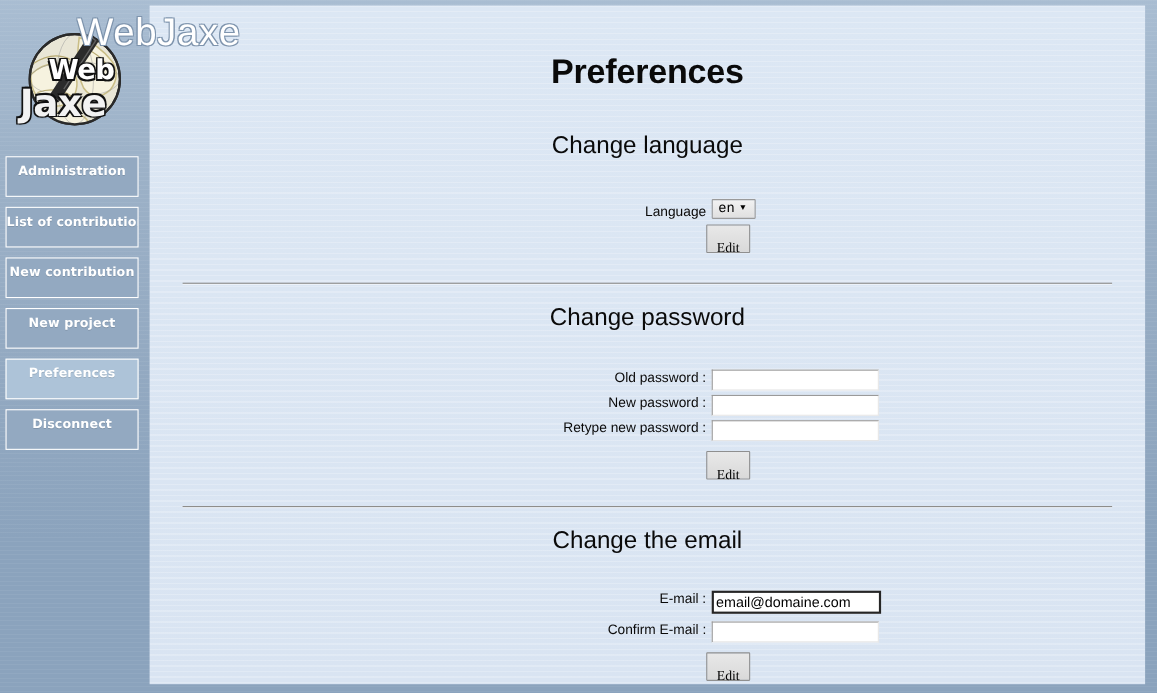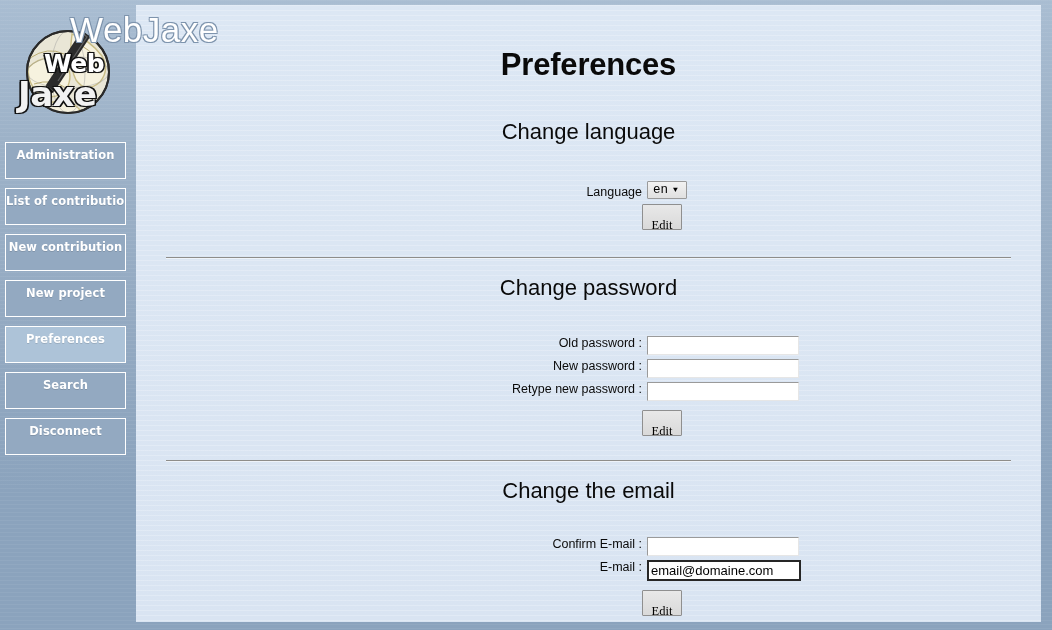--- a/index.html
+++ b/index.html
@@ -293,21 +293,20 @@
       <div class="logo-text-web">Web</div>
       <div class="logo-text-jaxe">Jaxe</div>
     </div>
 
     <div class="nav-list">
       <div class="nav-item">Administration</div>
       <div class="nav-item">List of contributions</div>
       <div class="nav-item">New contribution</div>
       <div class="nav-item">New project</div>
       <div class="nav-item selected">Preferences</div>
-      <div class="nav-item">Search</div>
       <div class="nav-item">Disconnect</div>
     </div>
   </div>
 
   <div style="position:absolute;left:70px;top:10px;z-index:6;
               font-family:Liberation Sans, sans-serif;font-size:35px;font-weight:normal;
               color:#ffffff;letter-spacing:0.5px;
               text-shadow:-1px -1px 0 #7e94ad,1px -1px 0 #7e94ad,-1px 1px 0 #7e94ad,1px 1px 0 #7e94ad;">WebJaxe</div>
 
   <div id="main">
@@ -356,28 +355,28 @@
         </div>
       </div>
     </div>
 
     <hr class="divider" style="margin-top:24px;">
 
     <div class="section" style="margin-top:16px;">
       <h2 class="section-title">Change the email</h2>
 
       <div class="form-rows" style="margin-top:33px;">
+        <div class="form-row">
+          <div class="row-label">E-mail :</div>
+          <input class="text-input focused" type="text" value="email@domaine.com" style="">
+        </div>
         <div class="form-row" style="margin-top:7px;">
           <div class="row-label">Confirm E-mail :</div>
           <input class="text-input" type="text" value="" style="">
         </div>
-        <div class="form-row">
-          <div class="row-label">E-mail :</div>
-          <input class="text-input focused" type="text" value="email@domaine.com" style="">
-        </div>
         <div class="btn-row" style="margin-top:9px;">
           <div class="btn-spacer"></div>
           <button class="edit-btn">Edit</button>
         </div>
       </div>
     </div>
 
   </div>
 </div>
 

